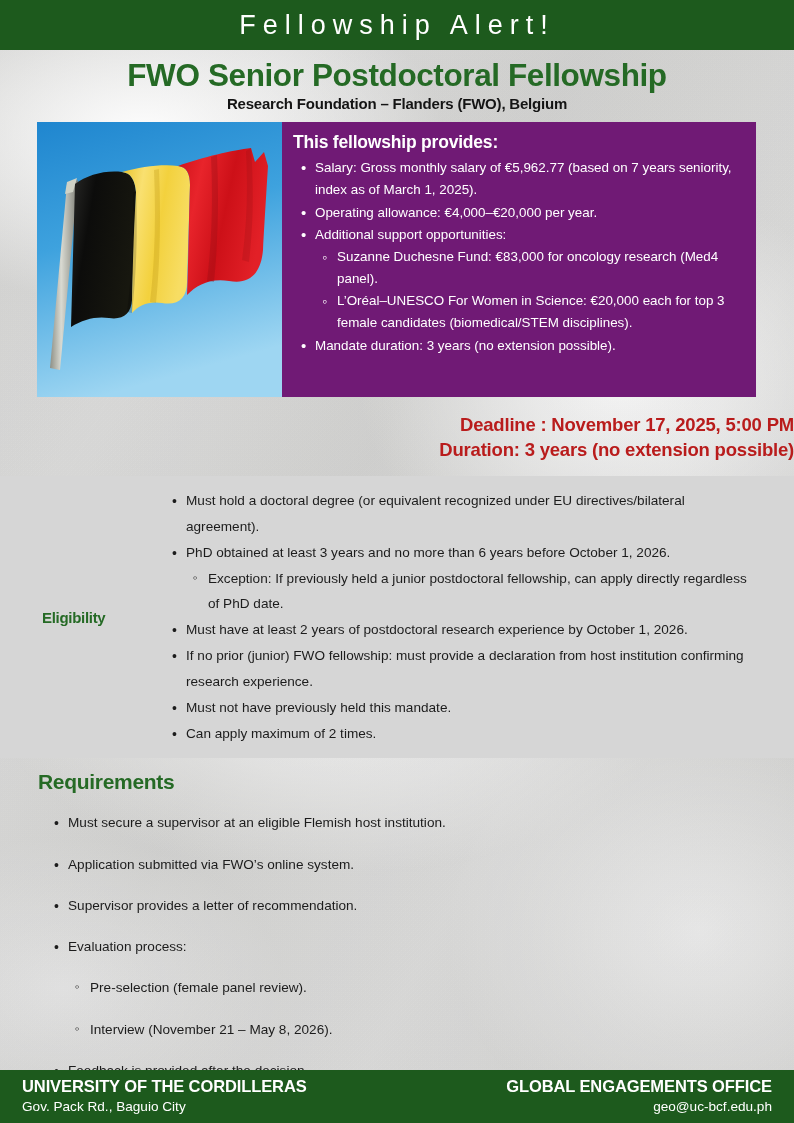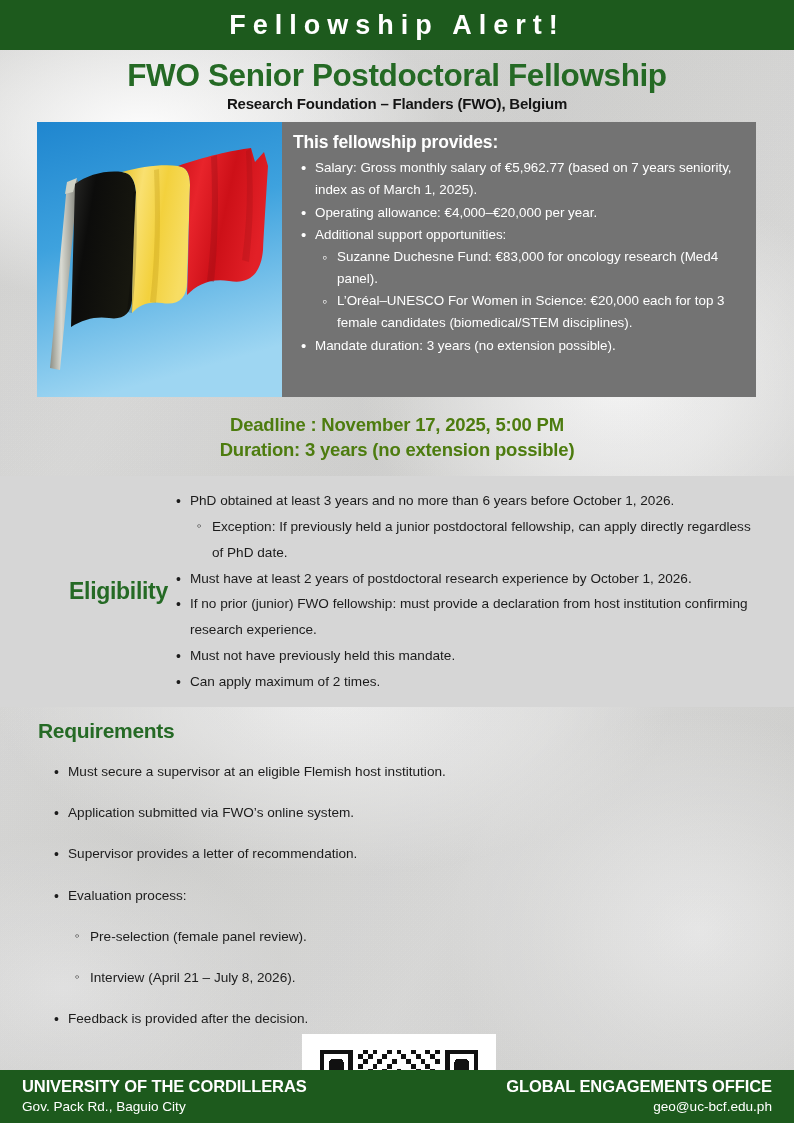--- a/index.html
+++ b/index.html
@@ -37,21 +37,21 @@
   .alert-band {
     height: 50px;
     background: #1d5a1d;
     display: flex;
     align-items: center;
     justify-content: center;
   }
   .alert-band-title {
     color: #ffffff;
     font-size: 27px;
-    font-weight: bold;
+    font-weight: normal;
     letter-spacing: 7px;
     white-space: nowrap;
   }
 
   
   .title-block { text-align: center; padding: 8px 20px 0; }
   .main-title {
     color: #256a25;
     font-size: 31.5px;
     font-weight: bold;
@@ -89,21 +89,21 @@
     flex: 0 0 245px;
     position: relative;
     overflow: hidden;
     background: linear-gradient(178deg, #2e94d8 0%, #4fb0e6 48%, #8ed0f0 100%);
   }
   .flag-photo svg { display: block; width: 100%; height: 100%; }
 
   .provides-box {
     flex: 1;
     align-self: stretch;
-    background: #737373;
+    background: #701a75;
     color: #ffffff;
     padding: 10px 14px 12px 11px;
     box-sizing: border-box;
     min-height: 275px;
   }
   .provides-heading {
     font-size: 17.5px;
     font-weight: bold;
     margin-bottom: 4px;
     letter-spacing: -0.2px;
@@ -134,45 +134,45 @@
   .provides-box ul.lv2 > li::before {
     content: "\25E6";
     position: absolute;
     left: -15px;
     font-size: 14px;
     line-height: 1.62;
   }
 
   
   .deadline-block {
-    text-align: center;
-    color: #4d7c0f;
+    text-align: right;
+    color: #b91c1c;
     font-weight: bold;
     font-size: 18.5px;
     line-height: 1.32;
     margin-top: 16px;
     letter-spacing: -0.2px;
   }
 
   
   .eligibility-band {
     background: #d6d6d6;
     margin-top: 14px;
     display: flex;
     align-items: center;
     padding: 12px 34px 12px 0;
     box-sizing: border-box;
   }
   .eligibility-label {
     flex: 0 0 164px;
     color: #256a25;
-    font-size: 23px;
+    font-size: 15px;
     font-weight: bold;
     text-align: left;
-    padding-left: 69px;
+    padding-left: 42px;
     box-sizing: border-box;
     letter-spacing: -0.3px;
   }
   .eligibility-list { flex: 1; }
   .eligibility-band li {
     font-size: 13.6px;
     line-height: 1.9;
     position: relative;
     color: #1c1c1c;
   }
@@ -387,20 +387,23 @@
   <div class="deadline-block">
     <div>Deadline : November 17, 2025, 5:00 PM</div>
     <div>Duration: 3 years (no extension possible)</div>
   </div>
 
   <div class="eligibility-band">
     <div class="eligibility-label">Eligibility</div>
     <div class="eligibility-list">
       <ul class="lv1">
         <li>
+          <span>Must hold a doctoral degree (or equivalent recognized under EU directives/bilateral agreement).</span>
+        </li>
+        <li>
           <span>PhD obtained at least 3 years and no more than 6 years before October 1, 2026.</span>
           <ul class="lv2">
             <li>
               <span>Exception: If previously held a junior postdoctoral fellowship, can apply directly regardless of PhD date.</span>
             </li>
           </ul>
         </li>
         <li>
           <span>Must have at least 2 years of postdoctoral research experience by October 1, 2026.</span>
         </li>
@@ -430,21 +433,21 @@
         <li>
           <span>Supervisor provides a letter of recommendation.</span>
         </li>
         <li>
           <span>Evaluation process:</span>
           <ul class="lv2">
             <li>
               <span>Pre-selection (female panel review).</span>
             </li>
             <li>
-              <span>Interview (April 21 – July 8, 2026).</span>
+              <span>Interview (November 21 – May 8, 2026).</span>
             </li>
           </ul>
         </li>
         <li>
           <span>Feedback is provided after the decision.</span>
         </li>
       </ul>
     </div>
 
     <div class="req-right">

